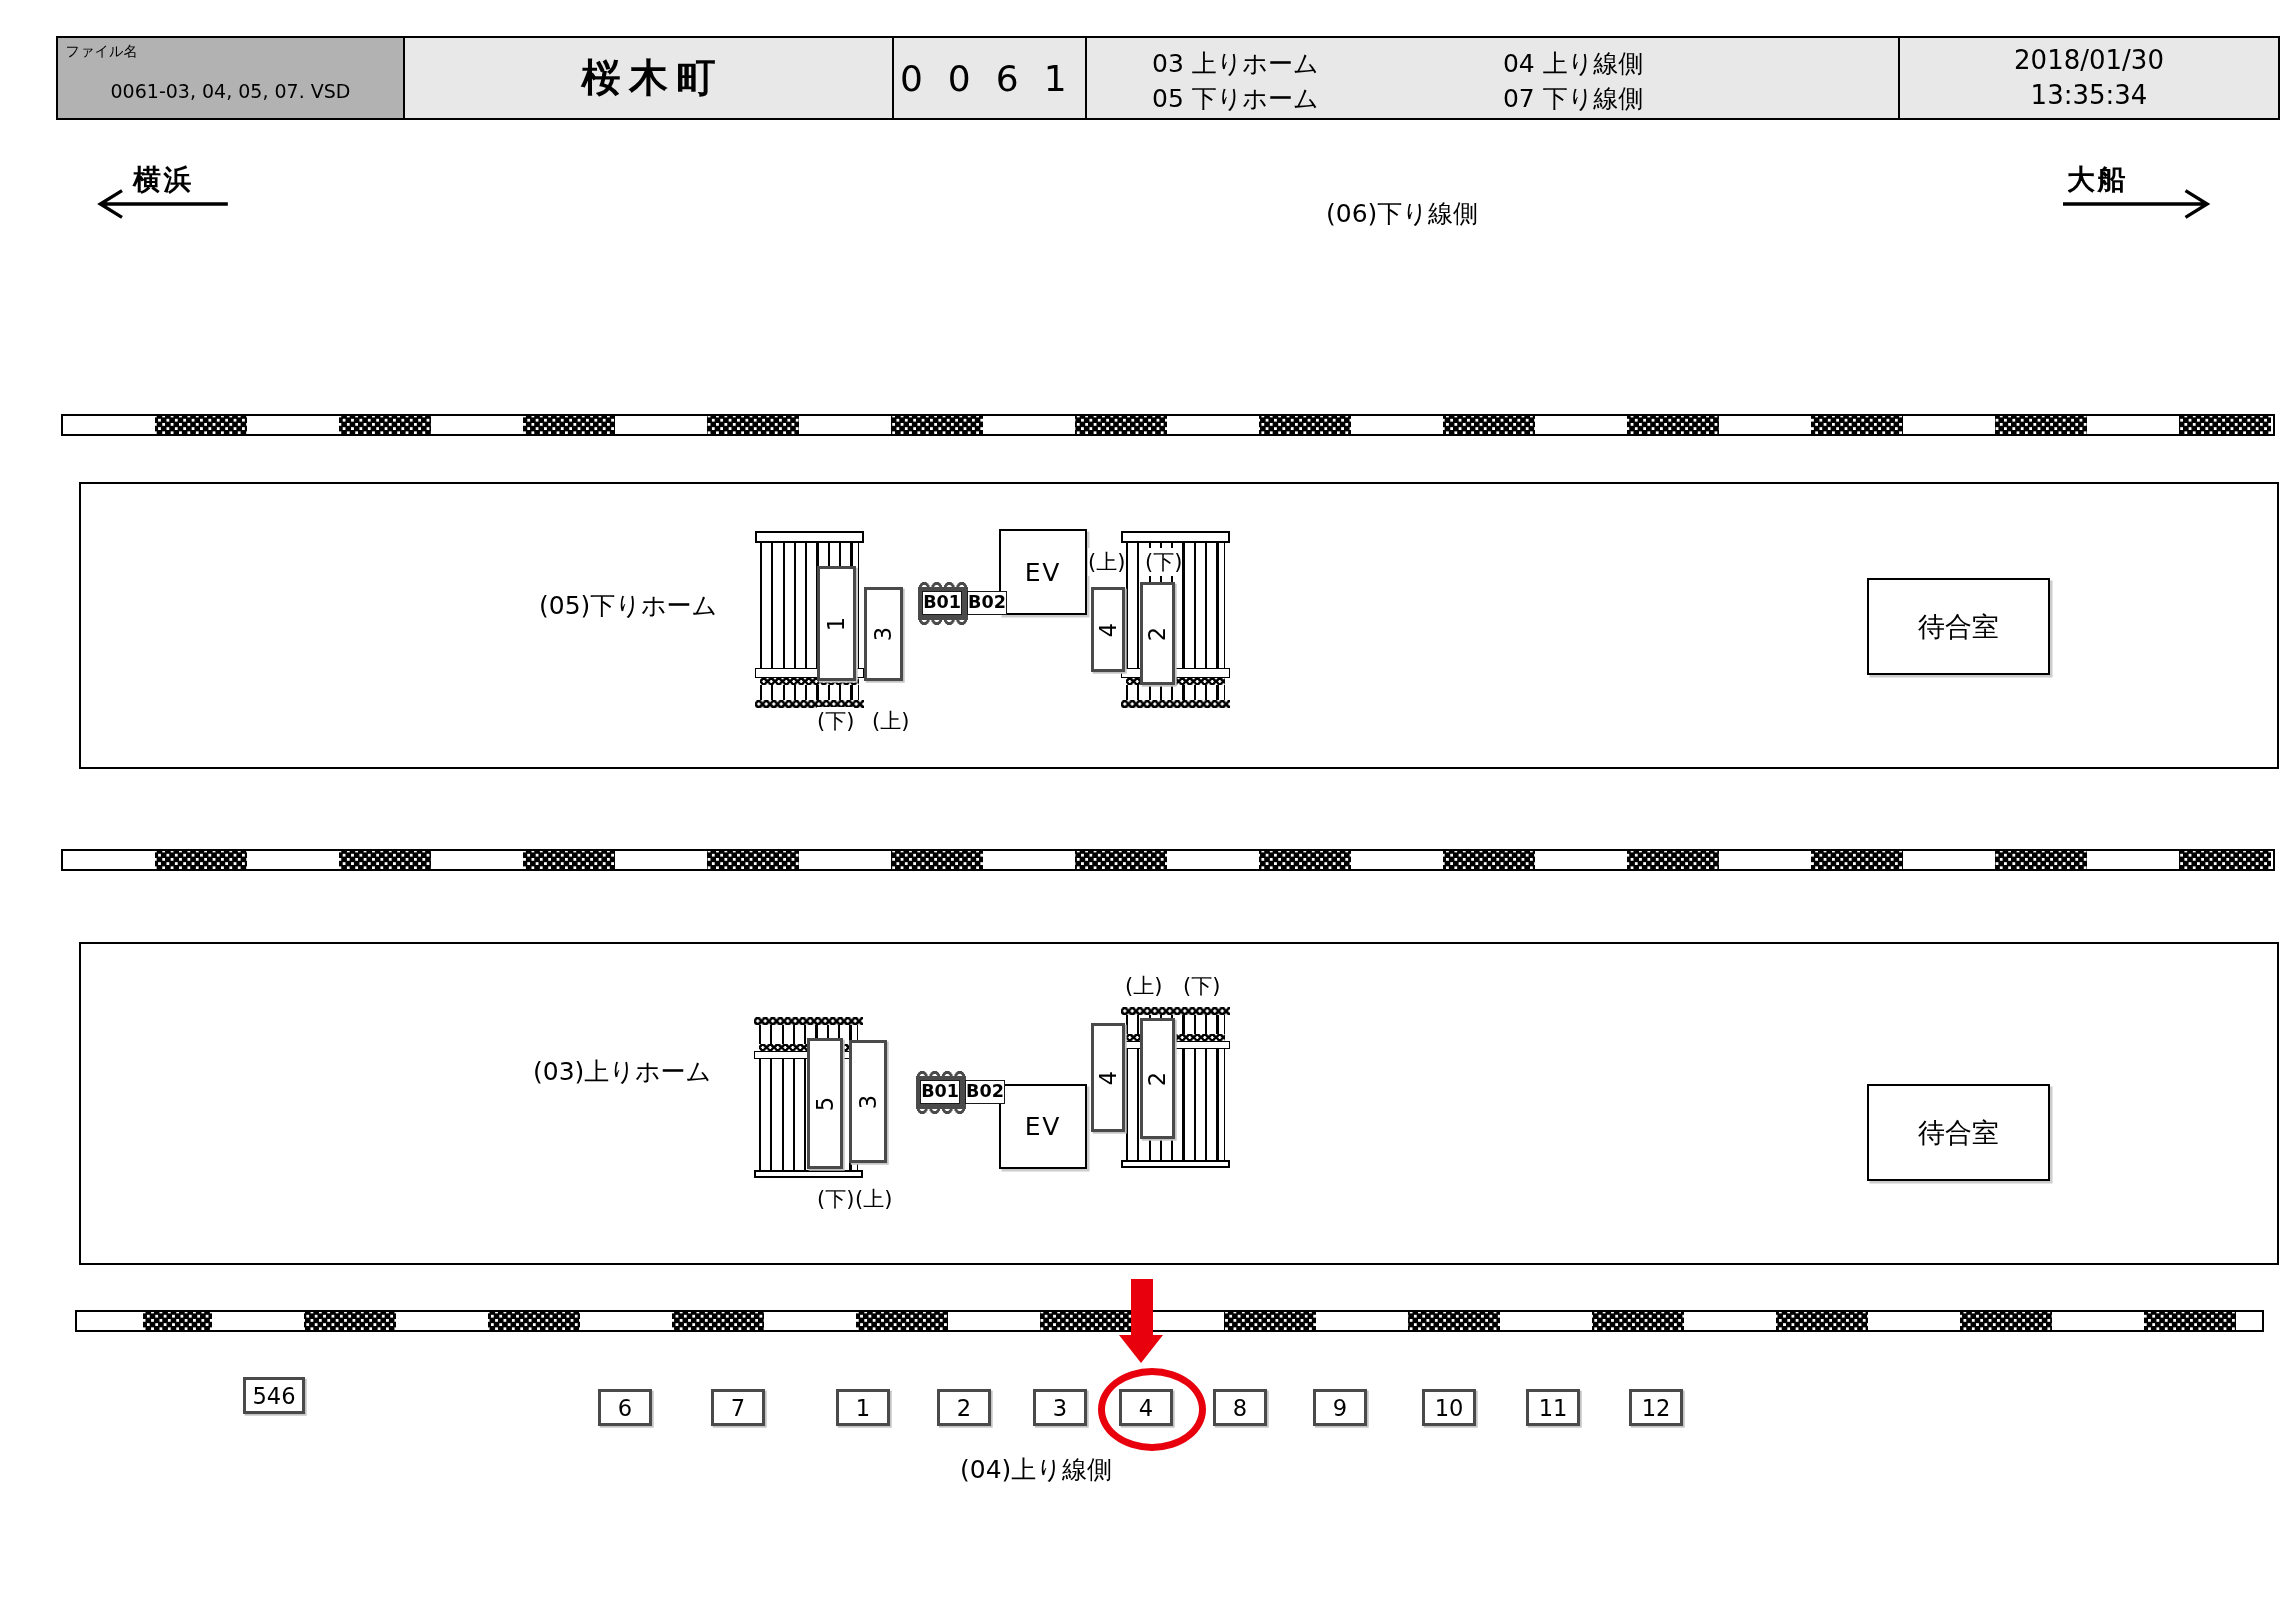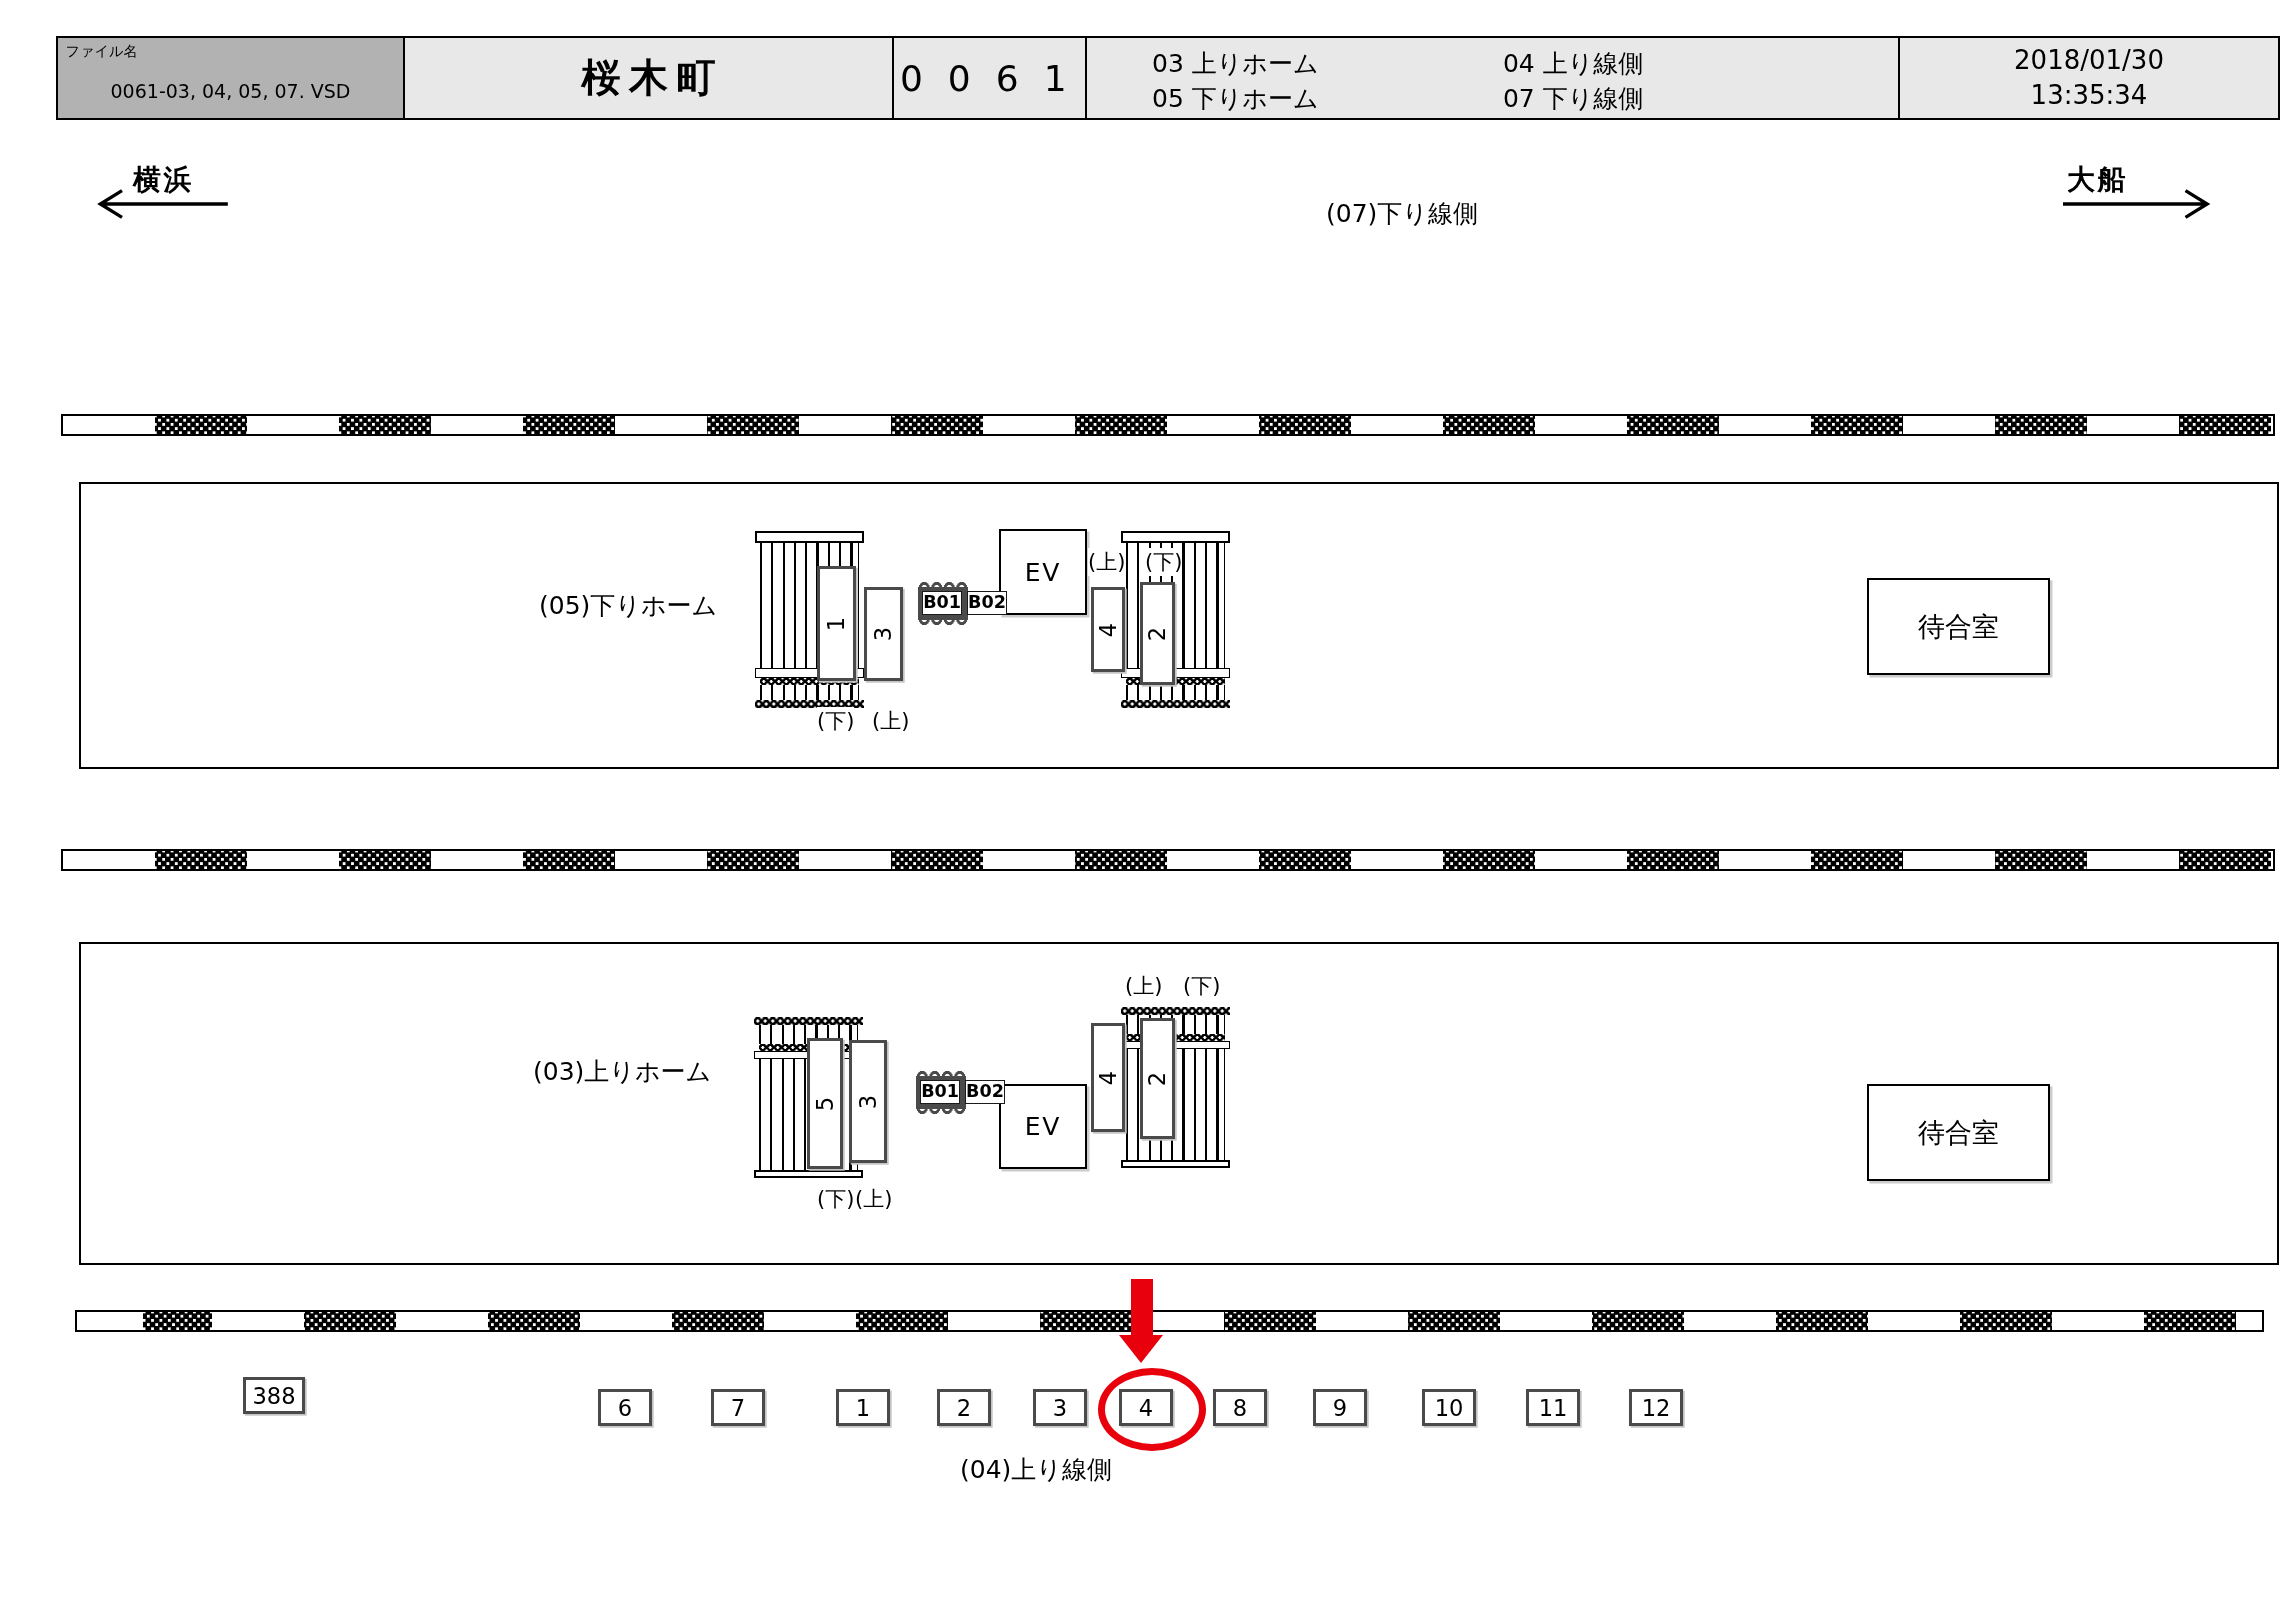--- a/index.html
+++ b/index.html
@@ -127,21 +127,21 @@
       <path d="M165 24 H12 M38 8 L12 24 L38 40" stroke="#000" stroke-width="4" fill="none"></path>
     </svg>
   </div>
   <div class="dir" style="left:2050px;top:161px;">
     <span class="dir-label" style="left:17px;">大船</span>
     <svg width="176" height="40" viewBox="0 0 210 48">
       <path d="M15 24 H188 M162 8 L188 24 L162 40" stroke="#000" stroke-width="4" fill="none"></path>
     </svg>
   </div>
 
-  <div class="area-label" style="left:1326px;top:197px;">(07)下り線側</div>
+  <div class="area-label" style="left:1326px;top:197px;">(06)下り線側</div>
 
   <div class="track" style="left:61px;top:414px;width:2214px;"></div>
   <div class="track" style="left:61px;top:849px;width:2214px;"></div>
   <div class="track offset" style="left:75px;top:1310px;width:2189px;"></div>
 
   <div class="platform" style="top:482px;height:283px;">
     <div class="plat-label" style="left:458px;top:105px;">(05)下りホーム</div>
 
     <div class="stairs" style="left:674px;top:47px;width:109px;height:177px;">
       <div class="cap" style="height:11.7px;"></div>
@@ -243,21 +243,21 @@
     <div class="esc" style="left:736px;top:241px;">(下)</div>
     <div class="esc" style="left:774px;top:241px;">(上)</div>
 
     <div class="roombox" style="left:1786px;top:140px;width:179px;height:93px;font-size:27px;">待合室</div>
   </div>
 
   <div class="arrow-shaft"></div>
   <div class="arrow-head"></div>
   <div class="hl-ellipse"></div>
 
-  <div class="numbox" style="left:243px;top:1377px;width:56px;">388</div>
+  <div class="numbox" style="left:243px;top:1377px;width:56px;">546</div>
 
   <div class="numbox std" style="left:598px;">6</div>
   <div class="numbox std" style="left:711px;">7</div>
   <div class="numbox std" style="left:836px;">1</div>
   <div class="numbox std" style="left:937px;">2</div>
   <div class="numbox std" style="left:1033px;">3</div>
   <div class="numbox std" style="left:1119px;">4</div>
   <div class="numbox std" style="left:1213px;">8</div>
   <div class="numbox std" style="left:1313px;">9</div>
   <div class="numbox std" style="left:1422px;">10</div>

